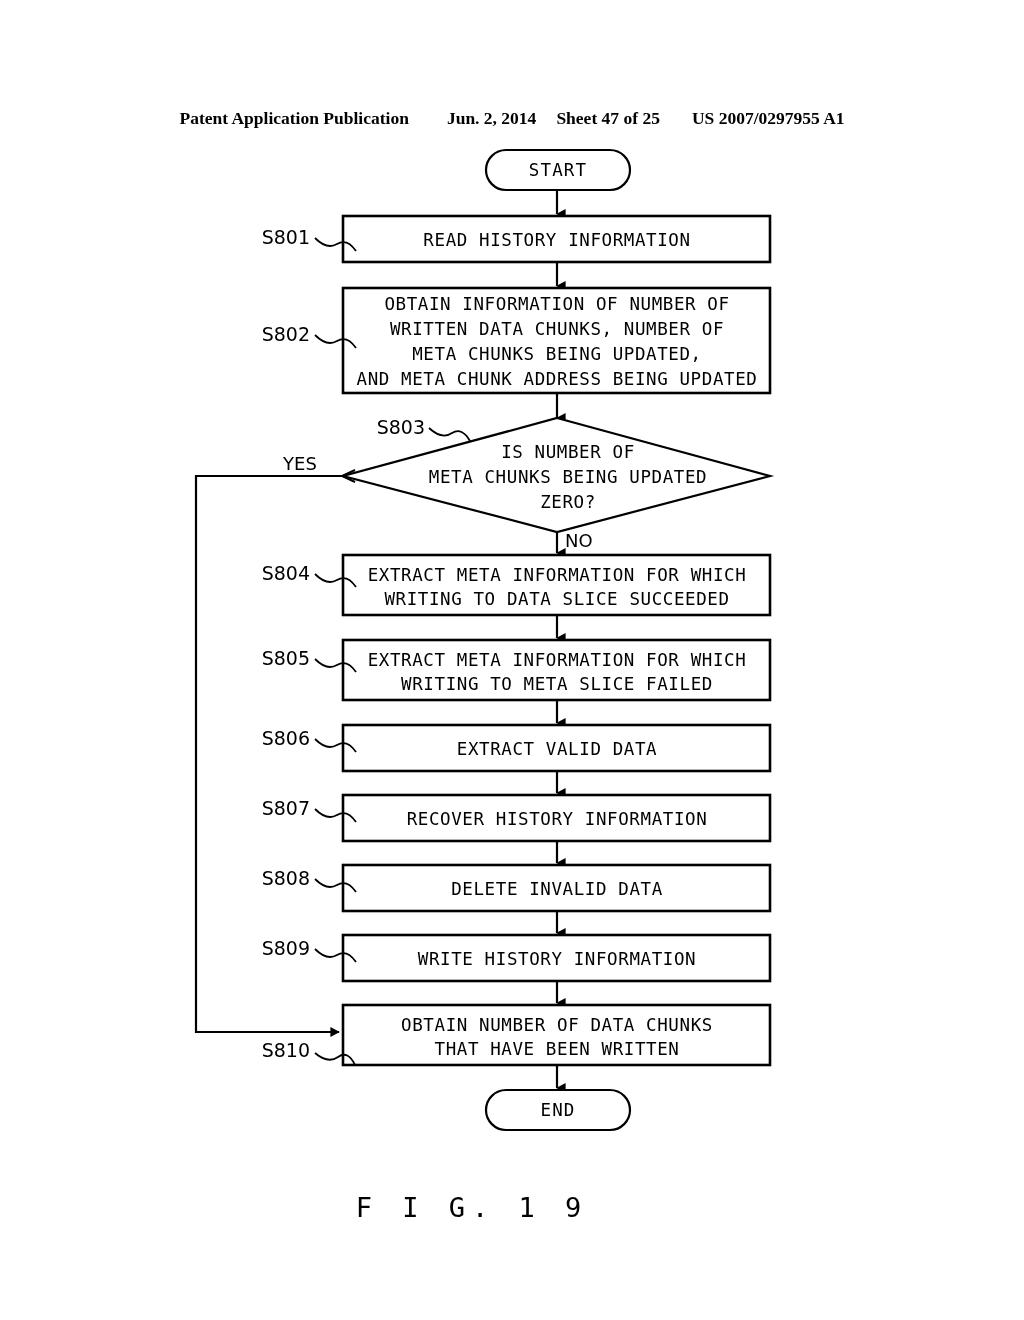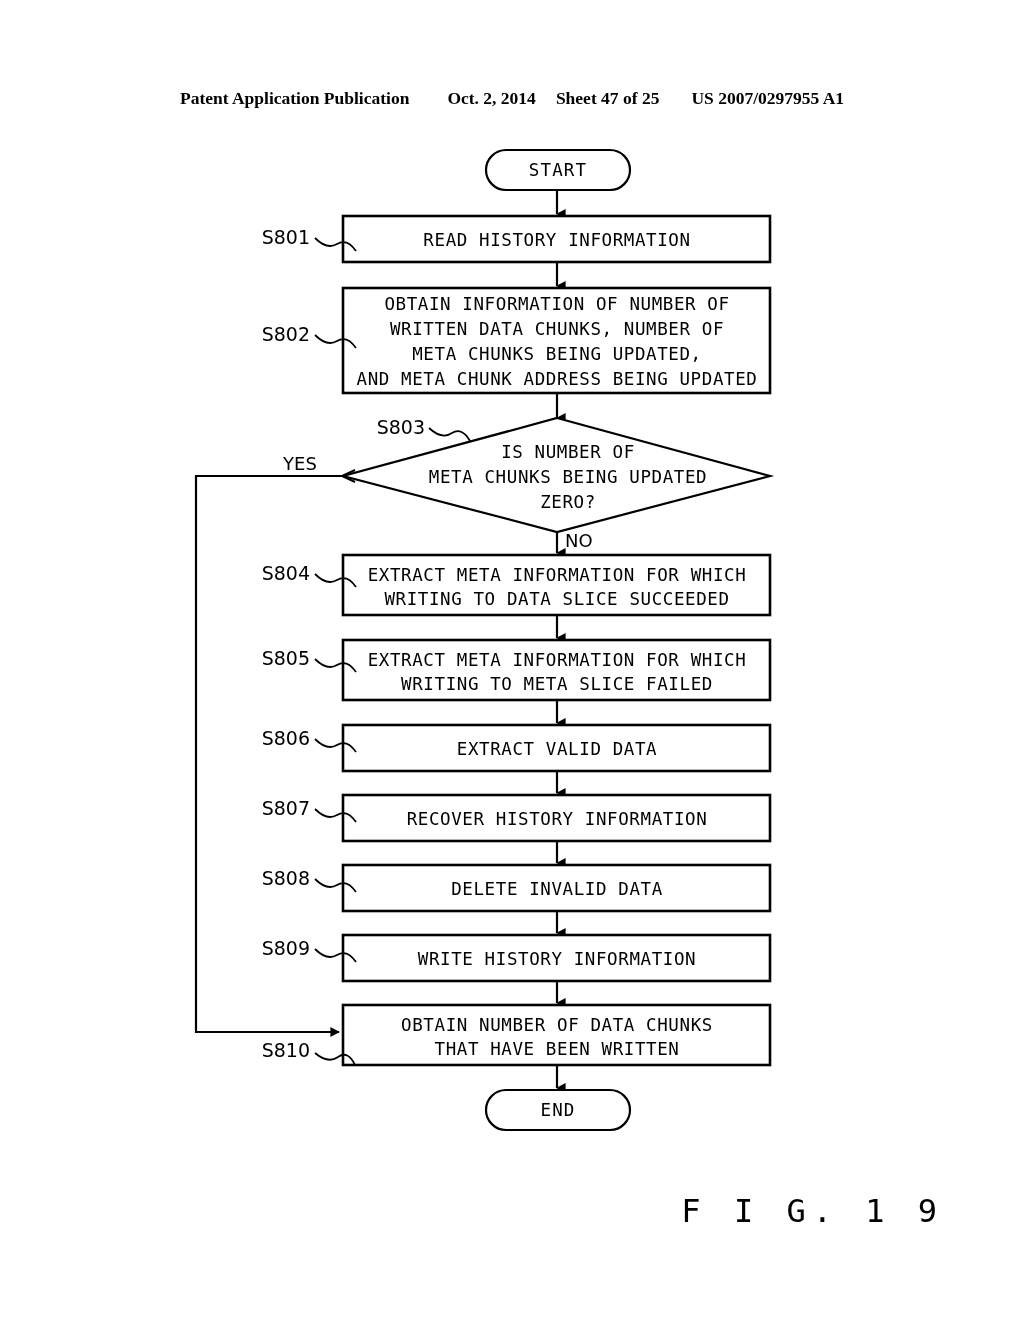--- a/index.html
+++ b/index.html
@@ -30,21 +30,21 @@
     display: flex;
     justify-content: center;
     align-items: baseline;
     font-family: "Liberation Serif", serif;
     font-weight: bold;
     font-size: 17.5px;
     color: #000000;
     white-space: pre;
     letter-spacing: 0px;
   }
-  .pat-header .seg { display: inline-block; }
+  .pat-header .seg { display: inline-block; margin-top: 20px; }
   .gap-a { display: inline-block; width: 38px; }
   .gap-b { display: inline-block; width: 20px; }
   .gap-c { display: inline-block; width: 32px; }
 
   
   .chart-wrap {
     position: absolute;
     top: 0;
     left: 8px;
     width: 1024px;
@@ -105,36 +105,36 @@
     font-family: "DejaVu Sans", sans-serif;
     font-size: 18px;
     fill: #000000;
     letter-spacing: 0px;
   }
   .fig-caption {
     position: absolute;
     left: 0;
     top: 1192px;
     width: 944px;
-    text-align: right;
+    text-align: center;
     font-family: "DejaVu Sans Mono", "Liberation Mono", monospace;
-    font-size: 32px;
+    font-size: 27px;
     letter-spacing: 7px;
     color: #000000;
   }
 </style>
 </head>
 <body>
 
 <div class="page">
 
   <div class="pat-header">
     <span class="seg">Patent Application Publication</span>
     <span class="gap-a"></span>
-    <span class="seg">Oct. 2, 2014</span>
+    <span class="seg">Jun. 2, 2014</span>
     <span class="gap-b"></span>
     <span class="seg">Sheet 47 of 25</span>
     <span class="gap-c"></span>
     <span class="seg">US 2007/0297955 A1</span>
   </div>
 
   <div class="chart-wrap">
     <svg class="flow" viewBox="0 0 1024 1320" xmlns="http://www.w3.org/2000/svg">
       <defs>
         <marker id="arrowDown" markerWidth="11" markerHeight="11" refX="5.5" refY="9.2" orient="auto" markerUnits="userSpaceOnUse">

